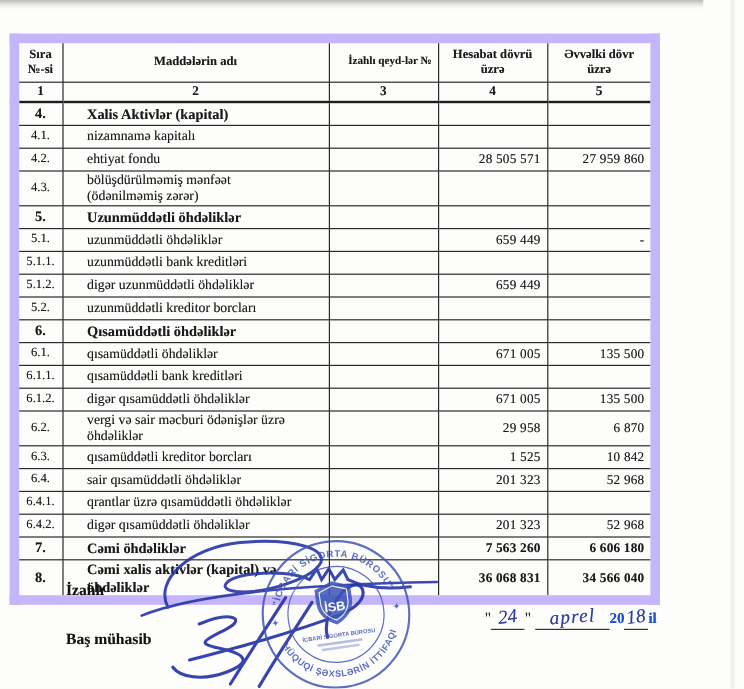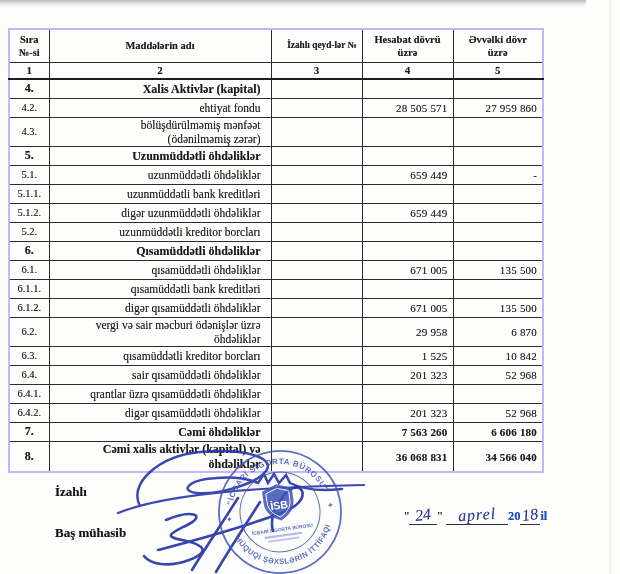--- a/index.html
+++ b/index.html
@@ -4,30 +4,30 @@
 <style>
   html,body{margin:0;padding:0;}
   body{width:620px;height:574px;background:#f4f4f2;font-family:"Liberation Serif","DejaVu Serif",serif;}
   .page{position:relative;width:620px;height:574px;background:#fdfdfc;overflow:hidden;color:#1a1a1a;}
   .scan-band-top{position:absolute;top:0;left:0;width:586px;height:8px;
     background:linear-gradient(180deg,rgba(110,110,110,.45),rgba(170,170,170,.15) 60%,rgba(255,255,255,0));}
   .scan-edge-right{position:absolute;top:0;right:8px;width:3px;height:574px;background:rgba(150,150,150,.12);}
 
   
   table.balance{position:absolute;left:8px;top:28px;width:534px;border-collapse:collapse;
-    border:2px solid #c4b5fd;table-layout:fixed;}
+    border:8px solid #c4b5fd;table-layout:fixed;}
   .balance th,.balance td{border:1px solid #2b2b2b;overflow:hidden;}
   .balance th{font-weight:bold;text-align:center;vertical-align:middle;font-size:10.5px;
     line-height:1.25;white-space:pre-line;padding:1px 1px;height:30px;}
   .balance th.note-h{font-size:9.3px;padding-left:12px;}
   tr.colnums td{height:13px;text-align:center;font-weight:bold;font-size:11px;
     border-bottom:2px solid #1d1d1d;line-height:1;}
   tbody td{height:16px;}
   td.no{text-align:center;font-size:10.5px;padding:0 1px;line-height:1.1;}
-  td.name{font-size:11.5px;padding:0 10px;white-space:pre-line;line-height:1.22;text-align:right;}
+  td.name{font-size:11.5px;padding:0 20px;white-space:pre-line;line-height:1.22;text-align:left;}
   td.val{text-align:right;font-size:11px;padding:0 5px 0 2px;letter-spacing:.2px;font-family:Liberation Serif, serif;}
   tr.section td.no,tr.section td.name{font-weight:bold;font-size:12px;}
   tr.totals td.val{font-weight:bold;margin-left:48px;}
   
   .balance, .sig-label, .date-line{text-shadow:0 0 .4px rgba(20,20,20,.45);}
 
   
   .sig-label{position:absolute;font-weight:bold;font-size:13px;color:#141414;}
   .sig-label.rehber{left:55px;top:484px;}
   .sig-label.muhasib{left:55px;top:525px;}
@@ -80,20 +80,27 @@
     </thead>
     <tbody>
         <tr class="section">
       <td class="no">4.</td>
       <td class="name">Xalis Aktivlər (kapital)</td>
       <td class="note"></td>
       <td class="val"></td>
       <td class="val"></td>
     </tr>
         <tr>
+      <td class="no">4.1.</td>
+      <td class="name">nizamnamə kapitalı</td>
+      <td class="note"></td>
+      <td class="val"></td>
+      <td class="val"></td>
+    </tr>
+        <tr>
       <td class="no">4.2.</td>
       <td class="name">ehtiyat fondu</td>
       <td class="note"></td>
       <td class="val">28 505 571</td>
       <td class="val">27 959 860</td>
     </tr>
         <tr>
       <td class="no">4.3.</td>
       <td class="name">bölüşdürülməmiş mənfəət
 (ödənilməmiş zərər)</td>

